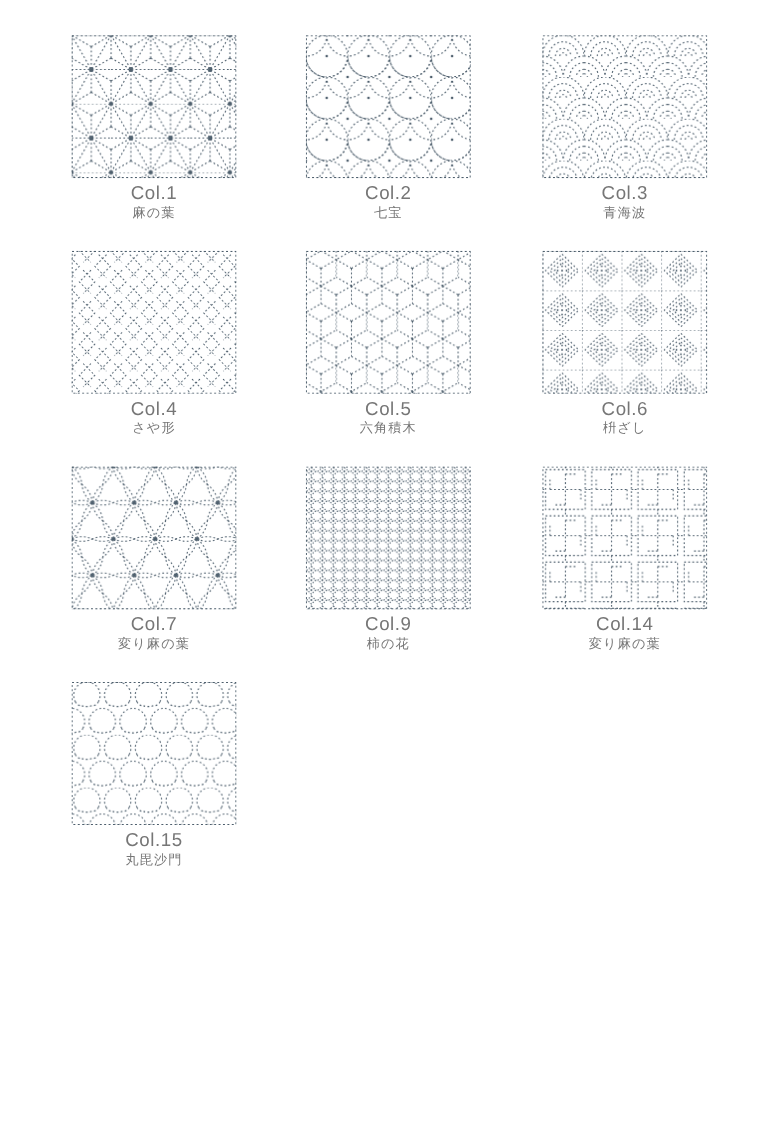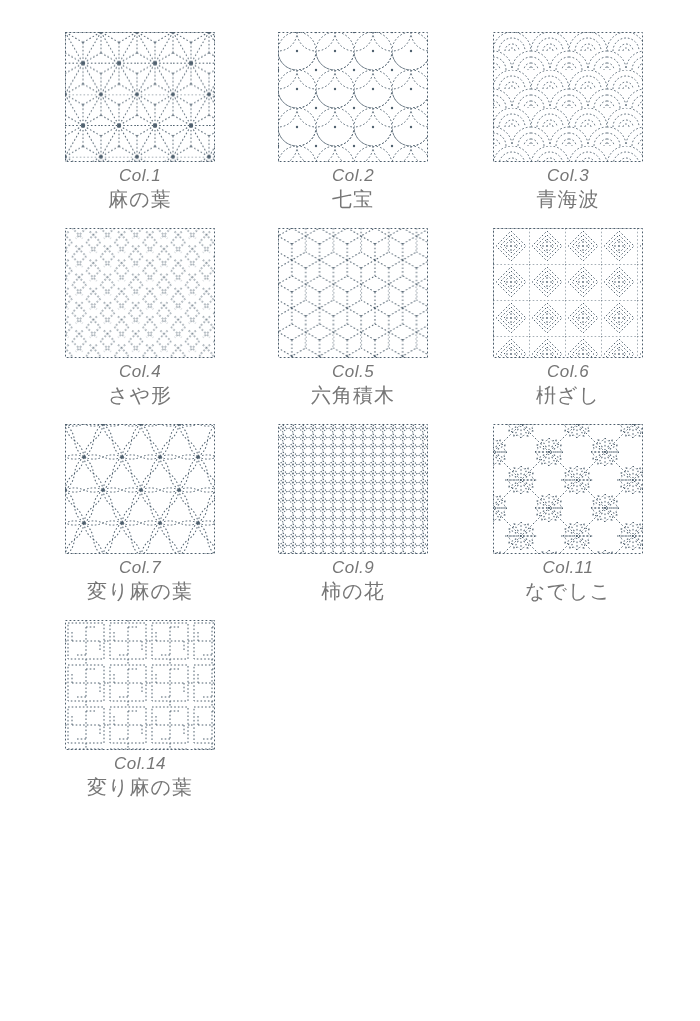--- a/index.html
+++ b/index.html
@@ -3,22 +3,22 @@
 <meta charset="utf-8">
 <style>
   :root{ --stitch:#4e5f6d; --label:#767676; --bg:#ffffff; }
   html,body{margin:0;padding:0;}
   body{width:700px;height:1021px;background:var(--bg);font-family:"Liberation Sans",sans-serif;}
   .sheet{position:relative;width:700px;height:1021px;background:var(--bg);overflow:hidden;}
   .grid{display:grid;grid-template-columns:212px 214px 216px;grid-template-rows:repeat(5,196px);
         padding:32px 0 0 34px;box-sizing:border-box;}
   .cell{display:flex;flex-direction:column;align-items:center;}
   svg.sw{width:150px;height:130px;display:block;background:#fff;}
-  .clabel{margin-top:4px;font-size:17px;line-height:1.2;color:var(--label);letter-spacing:.5px;text-align:right;font-style:italic;}
-  .jlabel{font-size:20px;line-height:1.3;color:var(--label);letter-spacing:1px;text-align:left;}
+  .clabel{margin-top:4px;font-size:17px;line-height:1.2;color:var(--label);letter-spacing:.5px;text-align:right;}
+  .jlabel{font-size:12px;line-height:1.3;color:var(--label);letter-spacing:1px;text-align:left;}
   .st{fill:none;stroke:var(--stitch);stroke-width:1;stroke-dasharray:1.6 2.1;stroke-linecap:butt;}
   .stf{fill:none;stroke:var(--stitch);stroke-width:1.05;stroke-dasharray:1.2 1.4;}
   .dot{fill:var(--stitch);stroke:none;}
   .bd{fill:none;stroke:var(--stitch);stroke-width:1;stroke-dasharray:1.8 2.2;}
   .fan-fill{fill:#ffffff;stroke:none;}
   .defs{position:absolute;width:0;height:0;}
 </style>
 </head>
 <body>
 
@@ -263,35 +263,35 @@
     <div class="cell">
       <svg class="sw" viewBox="0 0 150 130">
         <rect width="150" height="130" fill="url(#p-kaki)"></rect>
           <rect class="bd" x="0.5" y="0.5" width="149" height="129"></rect>
       </svg>
       <div class="clabel">Col.9</div>
       <div class="jlabel">柿の花</div>
     </div>
 
 
-    <div class="cell">
-      <svg class="sw" viewBox="0 0 150 130">
-        <rect width="150" height="130" fill="url(#p-nadeshiko)"></rect>
-          <rect class="bd" x="0.5" y="0.5" width="149" height="129"></rect>
-      </svg>
-      <div class="clabel">Col.11</div>
-      <div class="jlabel">なでしこ</div>
-    </div>
 
 
 
     <div class="cell">
       <svg class="sw" viewBox="0 0 150 130">
         <rect width="150" height="130" fill="url(#p-manji)"></rect>
           <rect class="bd" x="0.5" y="0.5" width="149" height="129"></rect>
       </svg>
       <div class="clabel">Col.14</div>
       <div class="jlabel">変り麻の葉</div>
     </div>
 
+    <div class="cell">
+      <svg class="sw" viewBox="0 0 150 130">
+        <rect width="150" height="130" fill="url(#p-bishamon)"></rect>
+          <rect class="bd" x="0.5" y="0.5" width="149" height="129"></rect>
+      </svg>
+      <div class="clabel">Col.15</div>
+      <div class="jlabel">丸毘沙門</div>
+    </div>
 
   </div>
 </div>
 
 </body></html>

